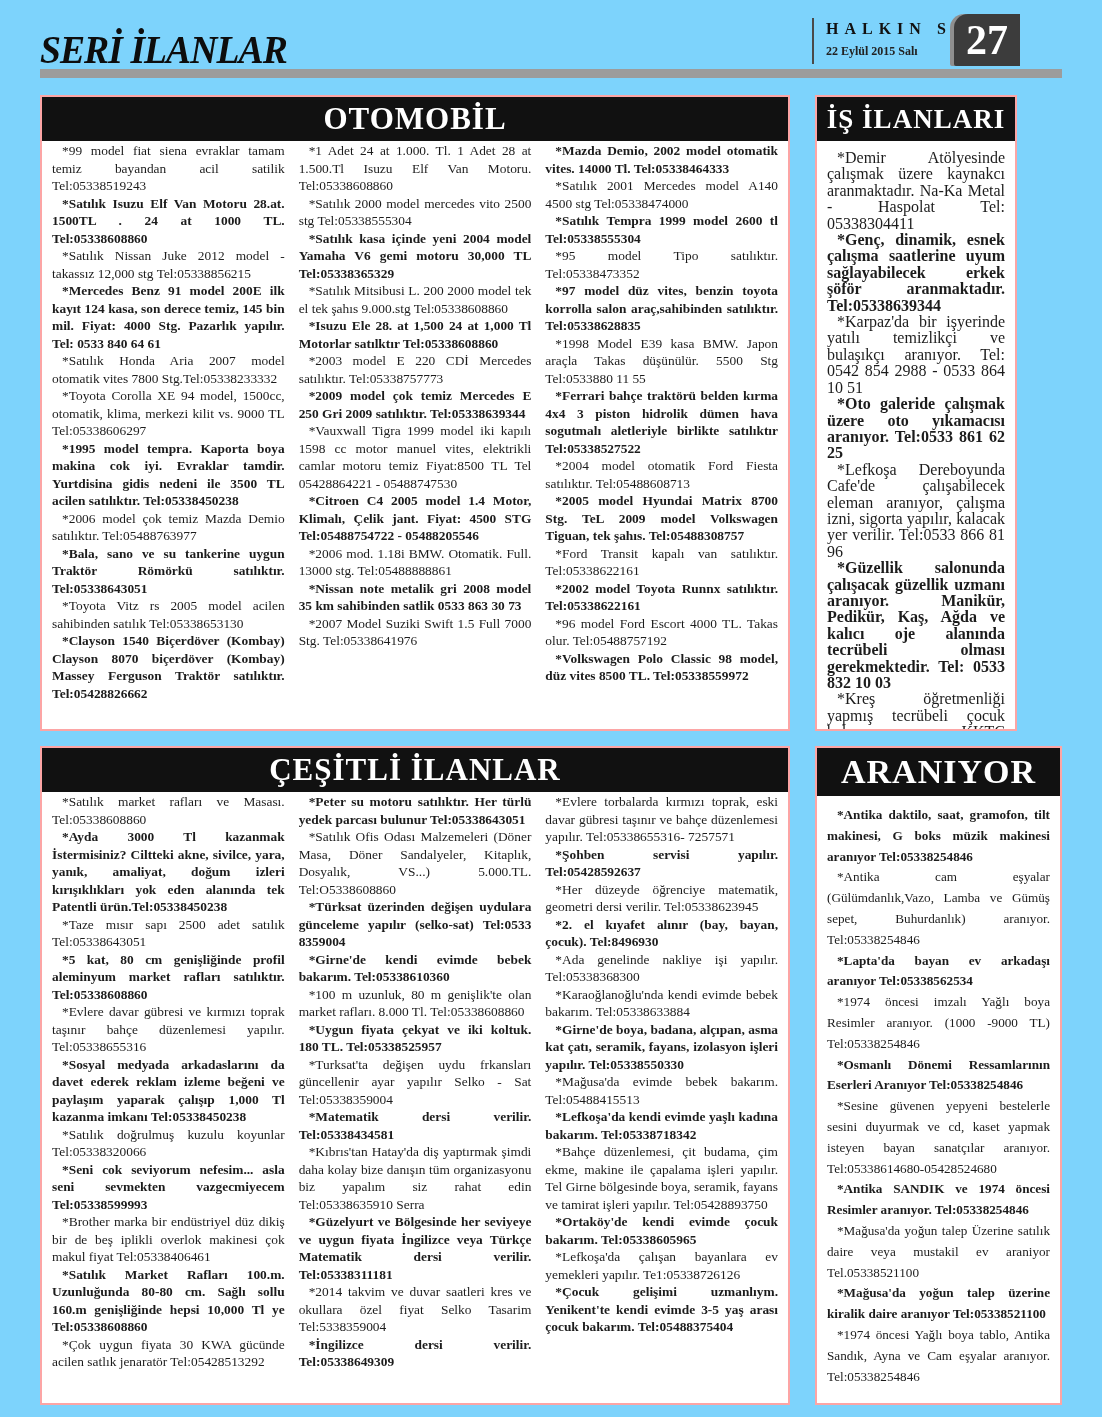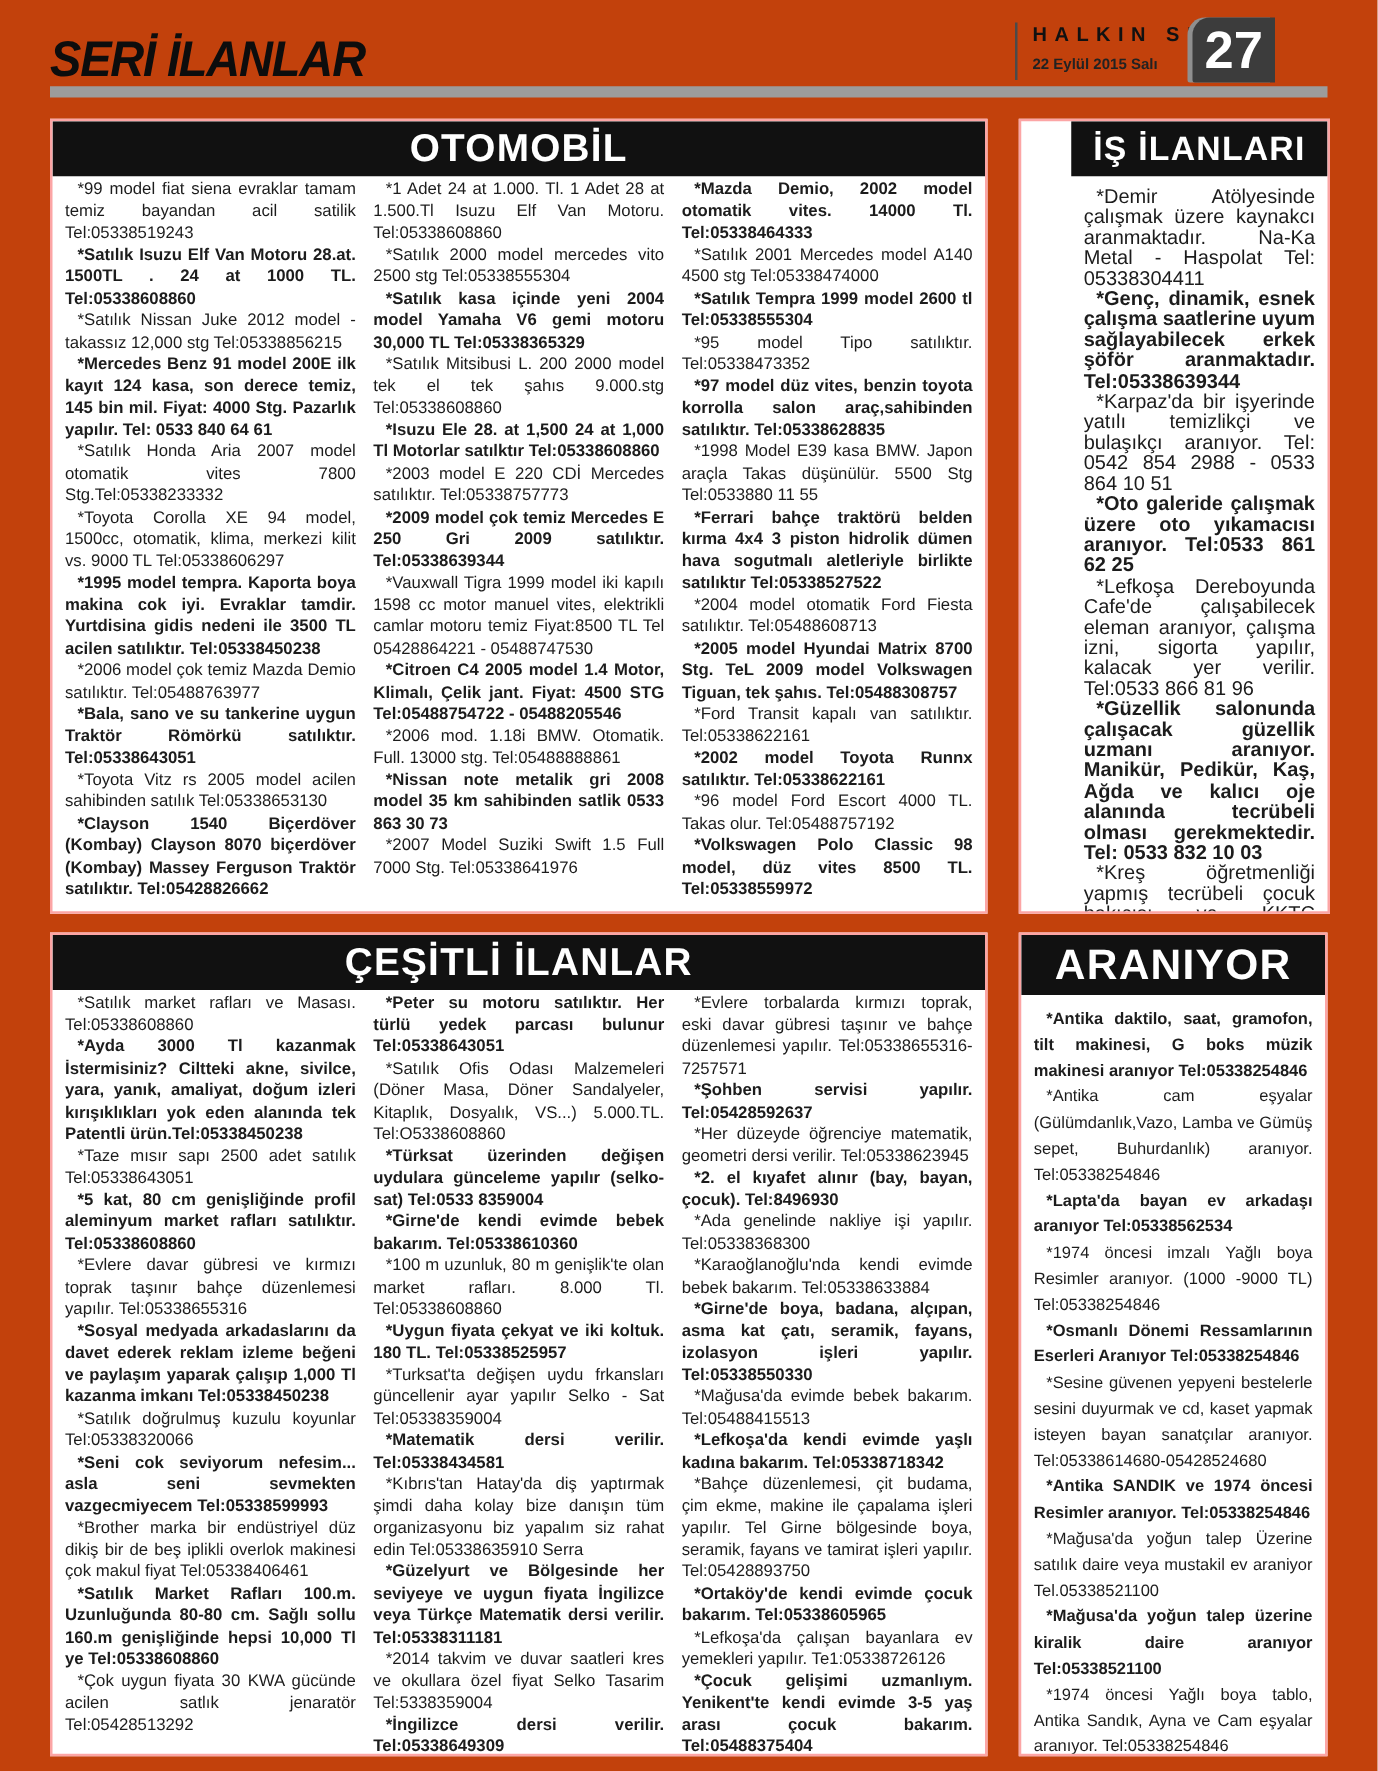--- a/index.html
+++ b/index.html
@@ -1,18 +1,18 @@
 <!DOCTYPE html>
 <html lang="tr"><head>
 <meta charset="utf-8">
 <style>
   html,body{margin:0;padding:0;background:#e8e8e8;}
   .page{
-    position:relative;width:1102px;height:1417px;background:#c2410c;
-    font-family:Liberation Sans, sans-serif;color:#1c1c1c;overflow:hidden;
+    position:relative;width:1102px;height:1417px;background:#7dd3fc;
+    font-family:Liberation Serif, serif;color:#1c1c1c;overflow:hidden;
     margin:0 auto;
   }
   
   .page-title{
     position:absolute;left:40px;top:26px;margin:0;
     font-size:40px;font-weight:bold;font-style:italic;
     letter-spacing:-1px;transform:scaleX(.94);transform-origin:left;
     color:#0d0d0d;white-space:nowrap;
   }
   .gray-rule{
@@ -37,21 +37,21 @@
     box-shadow:-4px 0 0 #8f8f8f;
   }
   
   .box{position:absolute;border:2px solid #fca5a5;background:#fff;overflow:hidden;box-sizing:border-box;}
   .box-header{
     background:#111;color:#fff;font-weight:bold;text-align:center;
     display:flex;align-items:center;justify-content:center;
     letter-spacing:1px;
   }
   .box-otomobil{left:40px;top:95px;width:750px;height:636px;}
-  .box-is{left:815px;top:95px;width:249px;height:636px;padding-left:40px;}
+  .box-is{left:815px;top:95px;width:202px;height:636px;}
   .box-cesitli{left:40px;top:746px;width:750px;height:659px;}
   .box-araniyor{left:815px;top:746px;width:247px;height:659px;}
   .box-otomobil .box-header,.box-cesitli .box-header{height:44px;font-size:31px;}
   .box-is .box-header{height:44px;font-size:27px;}
   .box-araniyor .box-header{height:48px;font-size:34px;}
   .cols{display:flex;gap:14px;padding:1px 10px;}
   .col{flex:1;min-width:0;}
   .single-col{padding:9px 10px;}
   
   .ad{

